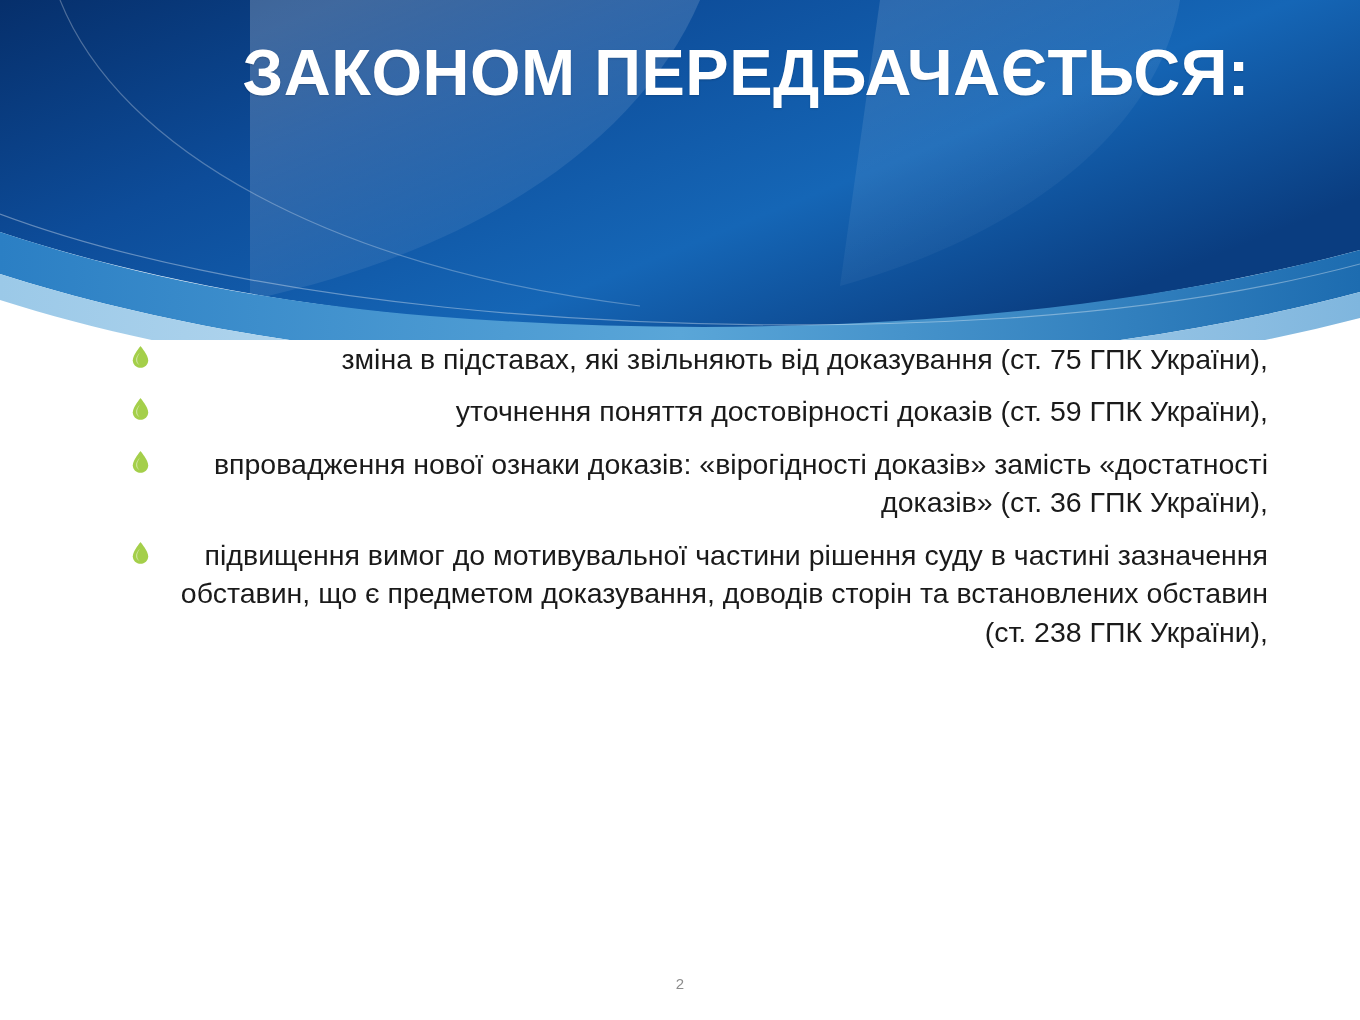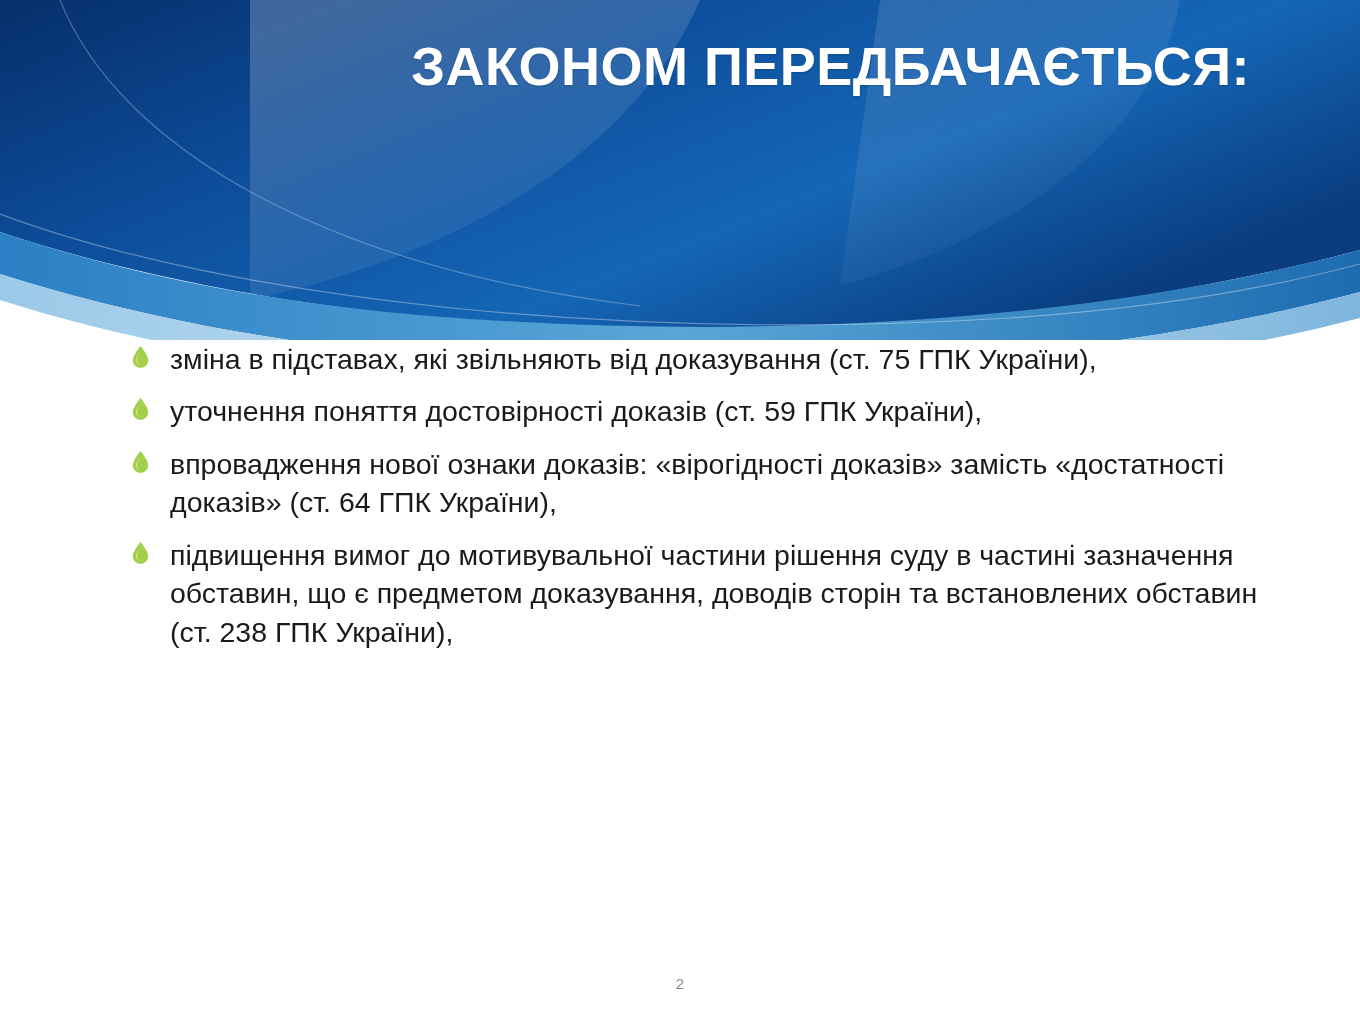--- a/index.html
+++ b/index.html
@@ -40,21 +40,21 @@
     position: absolute;
     top: 38px;
     left: 120px;
     width: 1130px;
     text-align: right;
     z-index: 5;
   }
   .title-text {
     margin: 0;
     color: #ffffff;
-    font-size: 54px;
+    font-size: 65px;
     line-height: 1.07;
     font-weight: bold;
     letter-spacing: 0.5px;
     text-align: right;
     text-shadow: 0 1px 2px rgba(0,0,0,0.18);
   }
 
   
   .content {
     position: absolute;
@@ -67,21 +67,21 @@
     margin: 0;
     padding: 0;
   }
   ul.bullets > li {
     position: relative;
     padding-left: 52px;
     margin-bottom: 14px;
     color: #1a1a1a;
     font-size: 28.5px;
     line-height: 1.35;
-    text-align: left;
+    text-align: right;
   }
   ul.bullets > li .drop {
     position: absolute;
     left: 14px;
     top: 6px;
     width: 17px;
     height: 22px;
   }
   ul.bullets > li .drop svg {
     display: block;
@@ -169,21 +169,21 @@
         <span>уточнення поняття достовірності доказів (ст. 59 ГПК України),</span>
       </li>
 
       <li>
         <span class="drop">
           <svg width="17" height="22" viewBox="0 0 17 22" xmlns="http://www.w3.org/2000/svg" aria-hidden="true">
             <path d="M8.5 0 C8.5 0 0.8 9.2 0.8 14.2 C0.8 18.5 4.2 21.8 8.5 21.8 C12.8 21.8 16.2 18.5 16.2 14.2 C16.2 9.2 8.5 0 8.5 0 Z" fill="#a4cf4a"></path>
             <path d="M5.2 13.6 C5.2 10.9 8.1 6.6 8.1 6.6 C8.1 6.6 4.0 10.3 4.0 14.0 C4.0 16.4 5.6 18.3 7.6 18.9 C6.2 18.0 5.2 16.0 5.2 13.6 Z" fill="#ffffff" fill-opacity="0.45"></path>
           </svg>
         </span>
-        <span>впровадження нової ознаки доказів: «вірогідності доказів» замість «достатності доказів» (ст. 64 ГПК України),</span>
+        <span>впровадження нової ознаки доказів: «вірогідності доказів» замість «достатності доказів» (ст. 36 ГПК України),</span>
       </li>
 
 
       <li>
         <span class="drop">
           <svg width="17" height="22" viewBox="0 0 17 22" xmlns="http://www.w3.org/2000/svg" aria-hidden="true">
             <path d="M8.5 0 C8.5 0 0.8 9.2 0.8 14.2 C0.8 18.5 4.2 21.8 8.5 21.8 C12.8 21.8 16.2 18.5 16.2 14.2 C16.2 9.2 8.5 0 8.5 0 Z" fill="#a4cf4a"></path>
             <path d="M5.2 13.6 C5.2 10.9 8.1 6.6 8.1 6.6 C8.1 6.6 4.0 10.3 4.0 14.0 C4.0 16.4 5.6 18.3 7.6 18.9 C6.2 18.0 5.2 16.0 5.2 13.6 Z" fill="#ffffff" fill-opacity="0.45"></path>
           </svg>
         </span>

